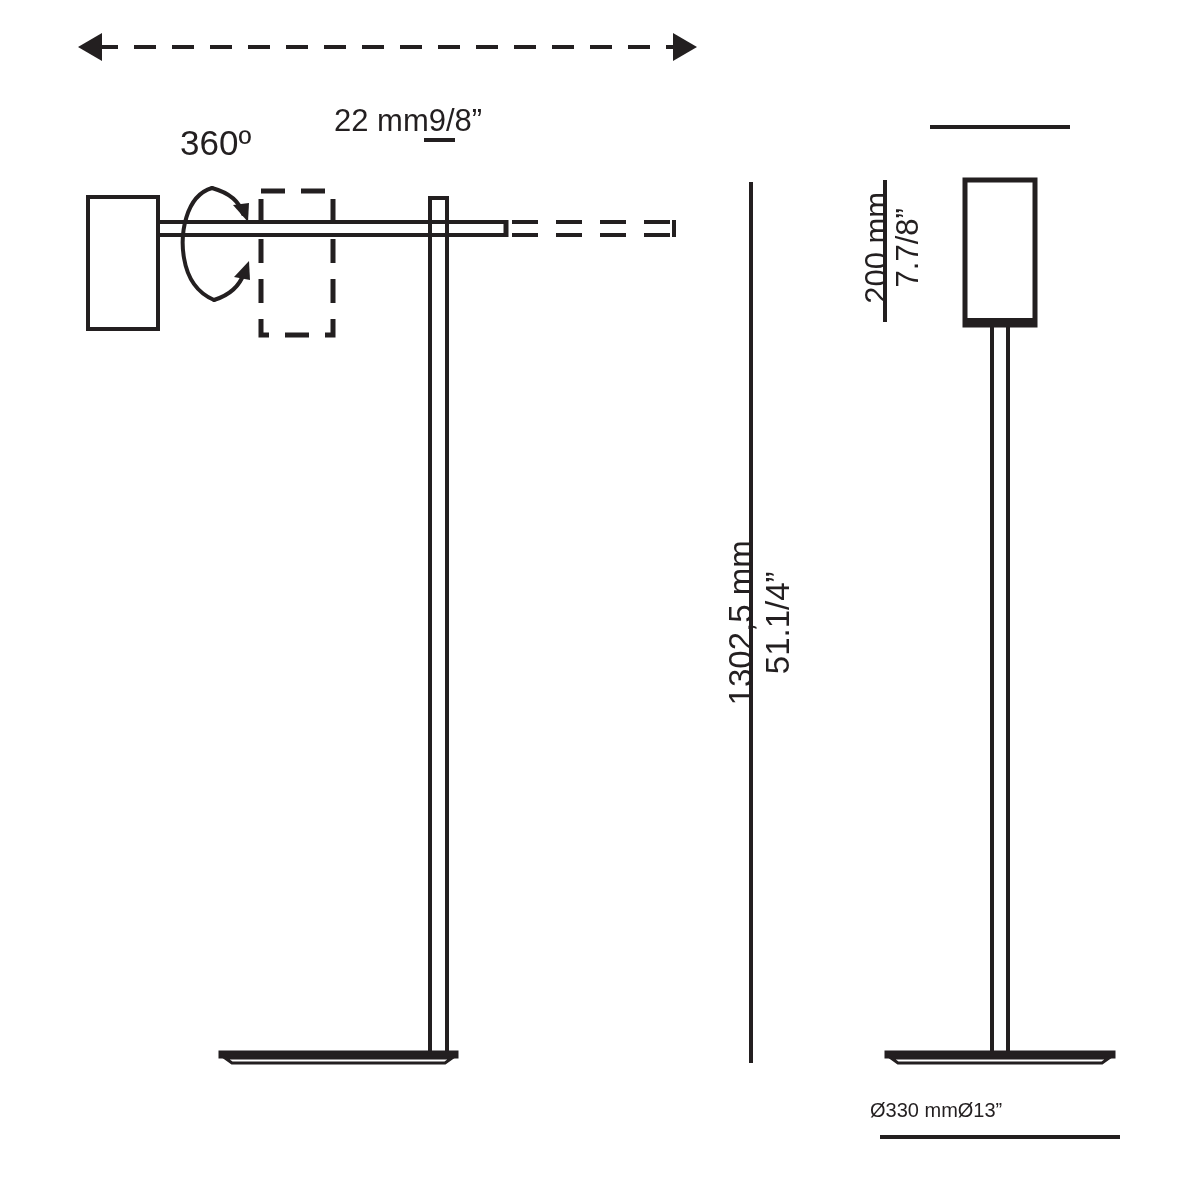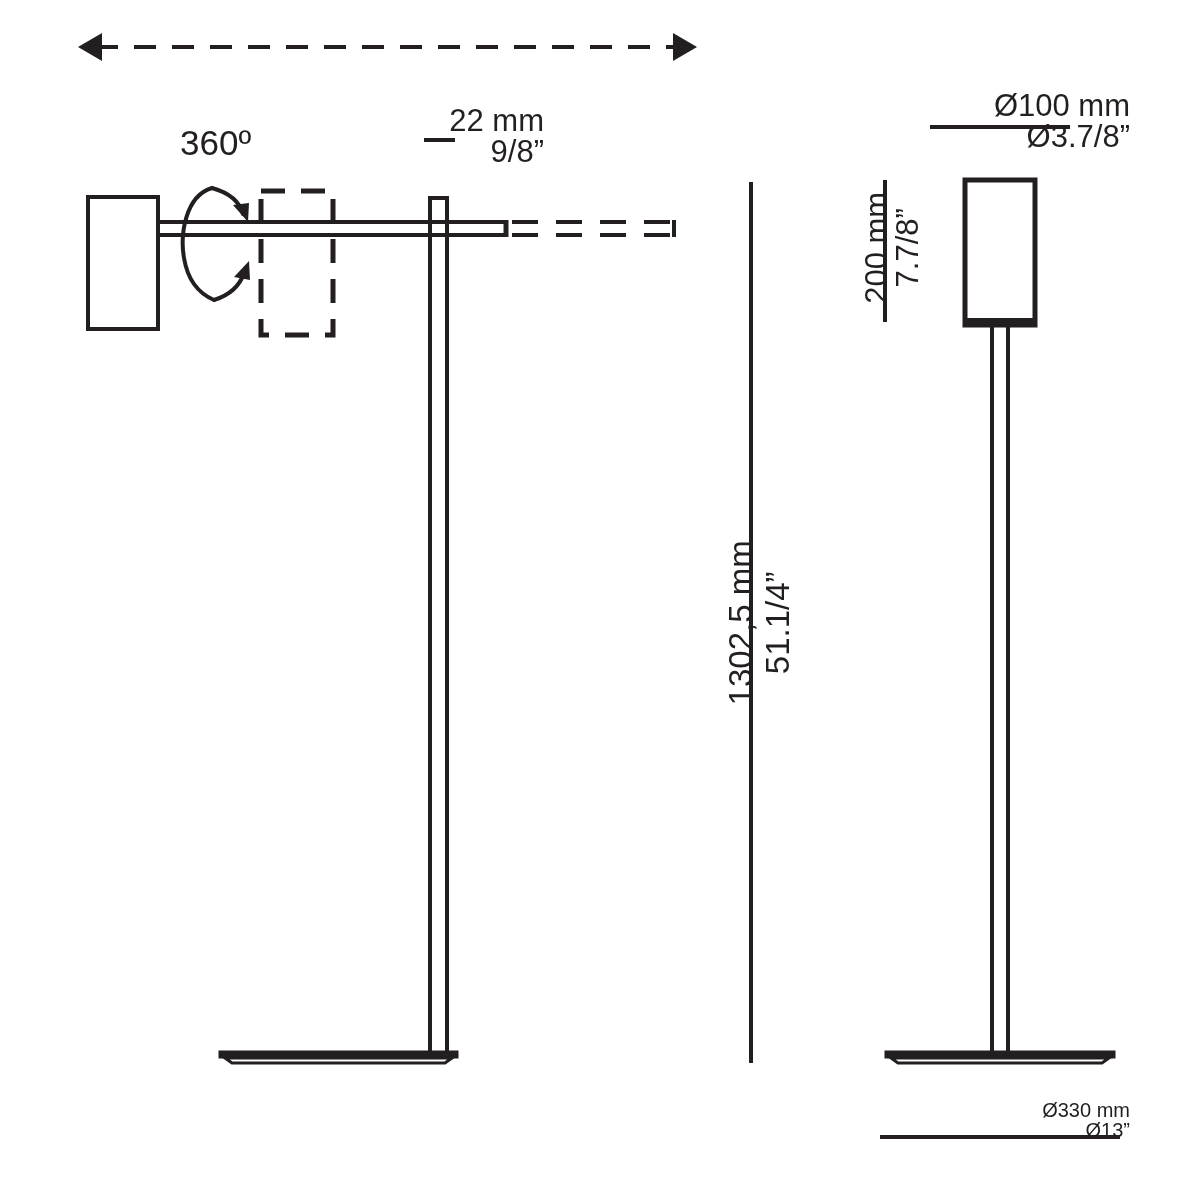--- a/index.html
+++ b/index.html
@@ -26,22 +26,21 @@
   .lbl {
     position: absolute;
     color: #231f20;
     font-family: "Liberation Sans", sans-serif;
     white-space: nowrap;
     line-height: 1.02;
   }
   .stack {
     position: absolute;
     display: flex;
-    flex-direction: column;
-    align-items: flex-end;
+    align-items: flex-start;
     line-height: 1.0;
   }
   .stack .top, .stack .bot {
     white-space: nowrap;
   }
   .rot {
     transform-origin: 50% 50%;
   }
 </style>
 </head>
@@ -124,24 +123,20 @@
     <line x1="424" y1="140" x2="455" y2="140" stroke="#231f20" stroke-width="4"></line>
   </svg>
 
   <div class="lbl" style="left:180px; top:125px; font-size:35px;">360º</div>
 
   <div class="stack" style="left:334px; top:105px; width:210px; font-size:31px;">
     <div class="top">22 mm</div>
     <div class="bot">9/8”</div>
   </div>
 
-  <div class="stack" style="left:870px; top:90px; width:260px; font-size:31px;">
-    <div class="top">Ø100 mm</div>
-    <div class="bot">Ø3.7/8”</div>
-  </div>
 
   <div class="lbl rot" style="left:797px; top:232px; width:160px;
        font-size:31px; text-align:center; transform:rotate(-90deg);">200 mm</div>
 
   <div class="lbl rot" style="left:828px; top:232px; width:160px;
        font-size:31px; text-align:center; transform:rotate(-90deg);">7.7/8”</div>
 
   <div class="lbl rot" style="left:611px; top:606px; width:260px;
        font-size:33px; text-align:center; transform:rotate(-90deg);">1302,5 mm</div>
 

